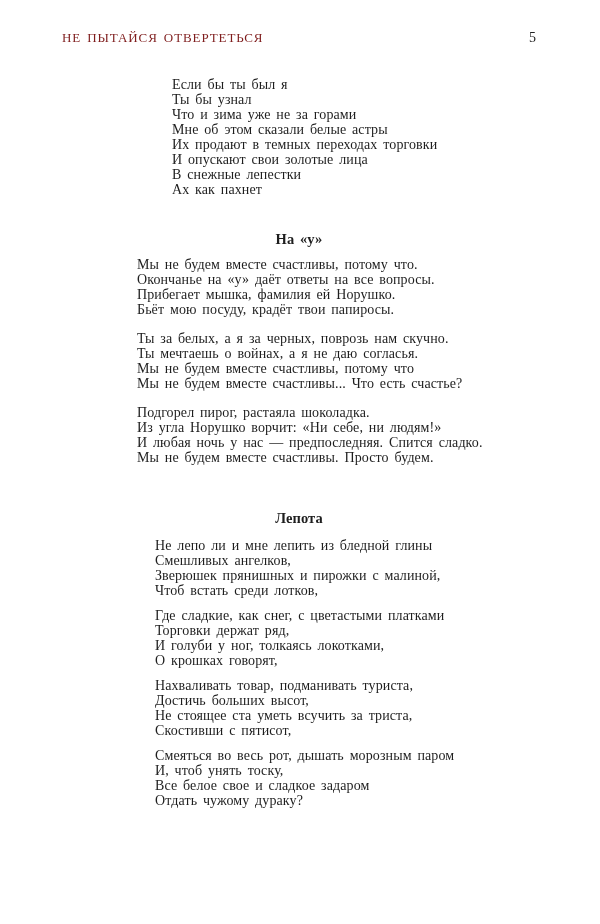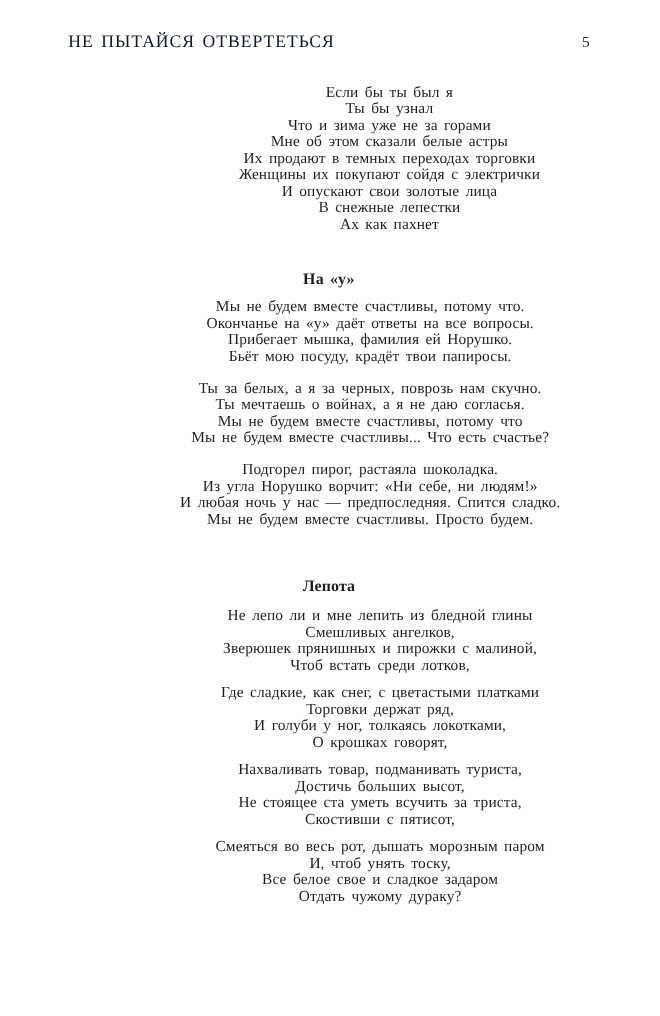--- a/index.html
+++ b/index.html
@@ -19,24 +19,24 @@
   .running-head {
     position: absolute;
     top: 30px;
     left: 62px;
     right: 64px;
     display: flex;
     justify-content: space-between;
     align-items: baseline;
   }
   .running-title {
-    font-size: 16px;
+    font-size: 13px;
     letter-spacing: 0.9px;
     word-spacing: 2px;
-    color: #0f172a;
+    color: #7f1d1d;
   }
   .page-number {
     font-size: 14px;
     color: #222;
   }
   .content {
     position: absolute;
     top: 72px;
     left: 62px;
     right: 64px;
@@ -50,21 +50,21 @@
   .poem-title {
     font-size: 14.5px;
     font-weight: bold;
     text-align: center;
     margin: 0;
     line-height: 18px;
     word-spacing: 2px;
     font-family: Liberation Serif, serif;
   }
   .stanza { margin: 0; }
-  .poem-line { white-space: nowrap; text-align: center; }
+  .poem-line { white-space: nowrap; }
   .poem-line.italic { }
 
   
   .poem-0 { margin-top: 5px; }
   .poem-0 .stanzas { margin-left: 110px; }
 
   
   .poem-1 { margin-top: 33px; }
   .poem-1 .poem-title { margin-bottom: 9px; }
   .poem-1 .stanzas { margin-left: 75px; }
@@ -91,21 +91,20 @@
   <div class="content">
 
     <section class="poem poem-0">
       <div class="stanzas">
           <div class="stanza">
             <div class="poem-line">Если бы ты был я</div>
             <div class="poem-line">Ты бы узнал</div>
             <div class="poem-line">Что и зима уже не за горами</div>
             <div class="poem-line">Мне об этом сказали белые астры</div>
             <div class="poem-line">Их продают в темных переходах торговки</div>
-            <div class="poem-line">Женщины их покупают сойдя с электрички</div>
             <div class="poem-line">И опускают свои золотые лица</div>
             <div class="poem-line">В снежные лепестки</div>
             <div class="poem-line italic">Ах как пахнет</div>
           </div>
         </div>
     </section>
 
     <section class="poem poem-1">
       <h2 class="poem-title">На «у»</h2>
       <div class="stanzas">

